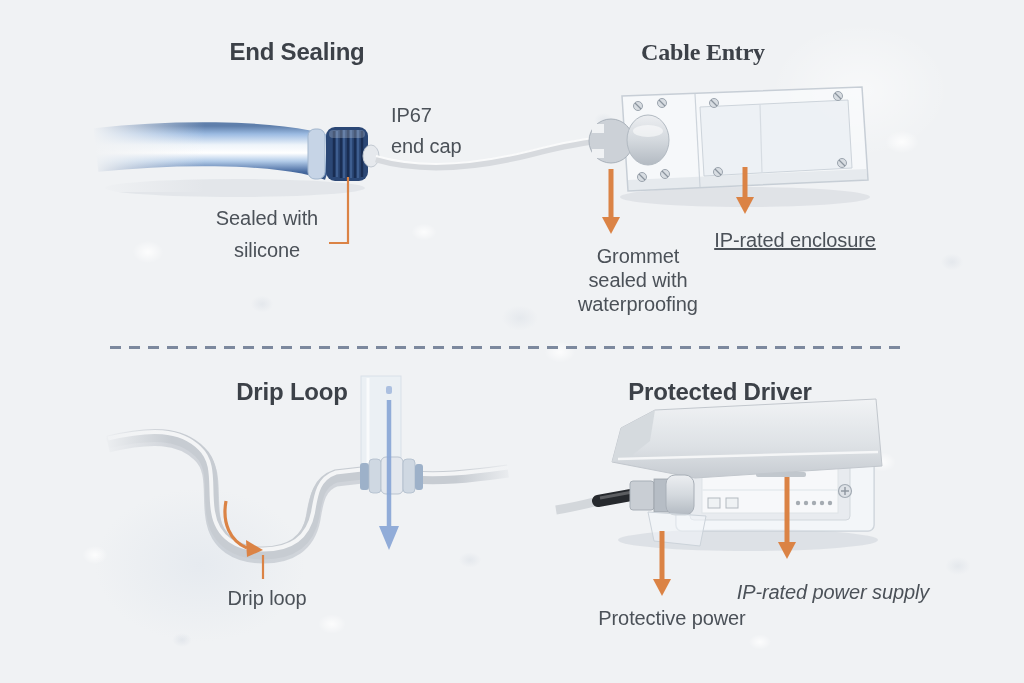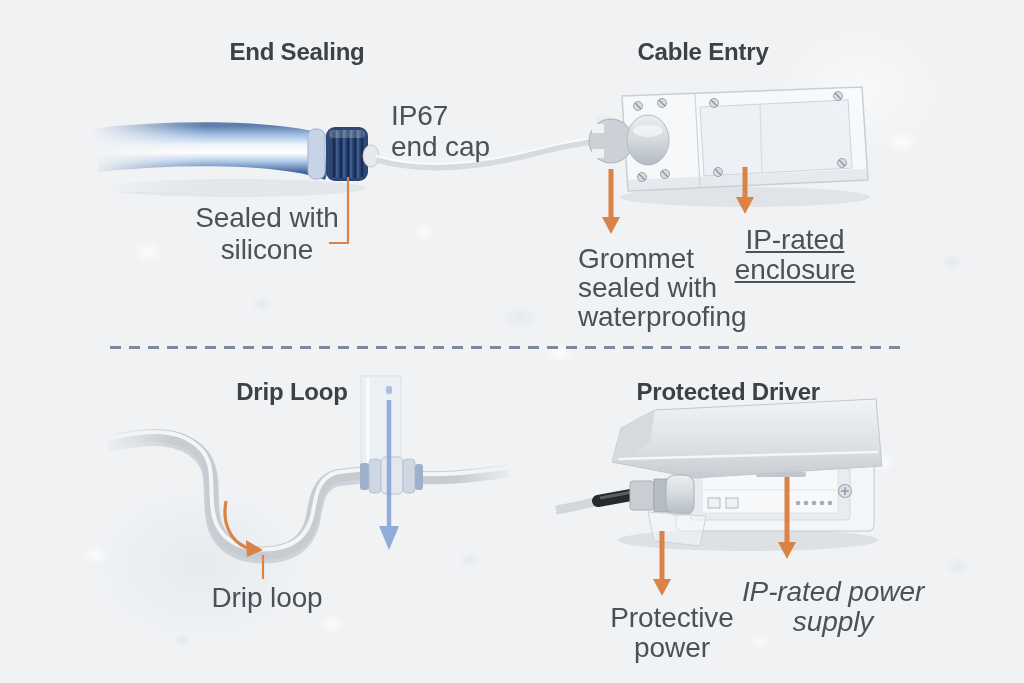--- a/index.html
+++ b/index.html
@@ -29,21 +29,21 @@
       radial-gradient(16px 11px at 760px 642px, rgba(255,255,255,.8), rgba(255,255,255,0) 70%),
       radial-gradient(120px 90px at 860px 90px, rgba(255,255,255,.5), rgba(255,255,255,0) 75%);
   }
   .art{position:absolute;left:0;top:0;}
   .divider{
     position:absolute;left:110px;top:346px;width:797px;height:3px;opacity:.8;
     background:repeating-linear-gradient(90deg, var(--divider-color,#5f6e88) 0 11px, transparent 11px 19px);
   }
   .t{position:absolute;color:var(--title-color,#3c4148);font-size:24px;font-weight:700;
      line-height:28px;text-align:center;letter-spacing:-0.2px;}
-  .lb{position:absolute;color:var(--label-color,#4b5158);font-size:28px;font-weight:400;
+  .lb{position:absolute;color:var(--label-color,#4b5158);font-size:20px;font-weight:400;
       line-height:30px;letter-spacing:-0.1px;}
   .multiline{white-space:pre-line;}
   .center{text-align:center;}
 </style>
 </head>
 <body>
 
 <div class="canvas">
   <div class="droplets"></div>
 
@@ -227,30 +227,30 @@
       <g>
         <line x1="787" y1="477" x2="787" y2="544" stroke-width="5"></line>
         <polygon points="778,542 796,542 787,559" stroke="none"></polygon>
       </g>
     </g>
   </svg>
 
   <div class="divider"></div>
 
   <div class="t" style="left:197px;top:38px;width:200px;">End Sealing</div>
-  <div class="t" style="left:603px;top:38px;width:200px;">Cable Entry</div>
+  <div class="t" style="left:603px;top:38px;width:200px;font-family:Liberation Serif, serif;">Cable Entry</div>
   <div class="t" style="left:192px;top:378px;width:200px;">Drip Loop</div>
-  <div class="t" style="left:620px;top:378px;width:200px;text-align:right;">Protected Driver</div>
+  <div class="t" style="left:620px;top:378px;width:200px;">Protected Driver</div>
 
   <div class="lb multiline" style="left:391px;top:100px;line-height:31px;">IP67
 end cap</div>
   <div class="lb multiline center" style="left:187px;top:202px;width:160px;line-height:32px;">Sealed with
 silicone</div>
 
-  <div class="lb multiline" style="left:578px;top:244px;line-height:29px;">Grommet
+  <div class="lb multiline" style="left:578px;top:244px;line-height:24px;text-align:center;">Grommet
 sealed with
 waterproofing</div>
   <div class="lb center" style="left:695px;top:225px;width:200px;text-decoration:underline;">IP-rated enclosure</div>
 
   <div class="lb center" style="left:187px;top:583px;width:160px;">Drip loop</div>
 
   <div class="lb center" style="left:572px;top:603px;width:200px;">Protective power</div>
   <div class="lb center" style="left:723px;top:577px;width:220px;font-style:italic;">IP-rated power supply</div>
 </div>
 

